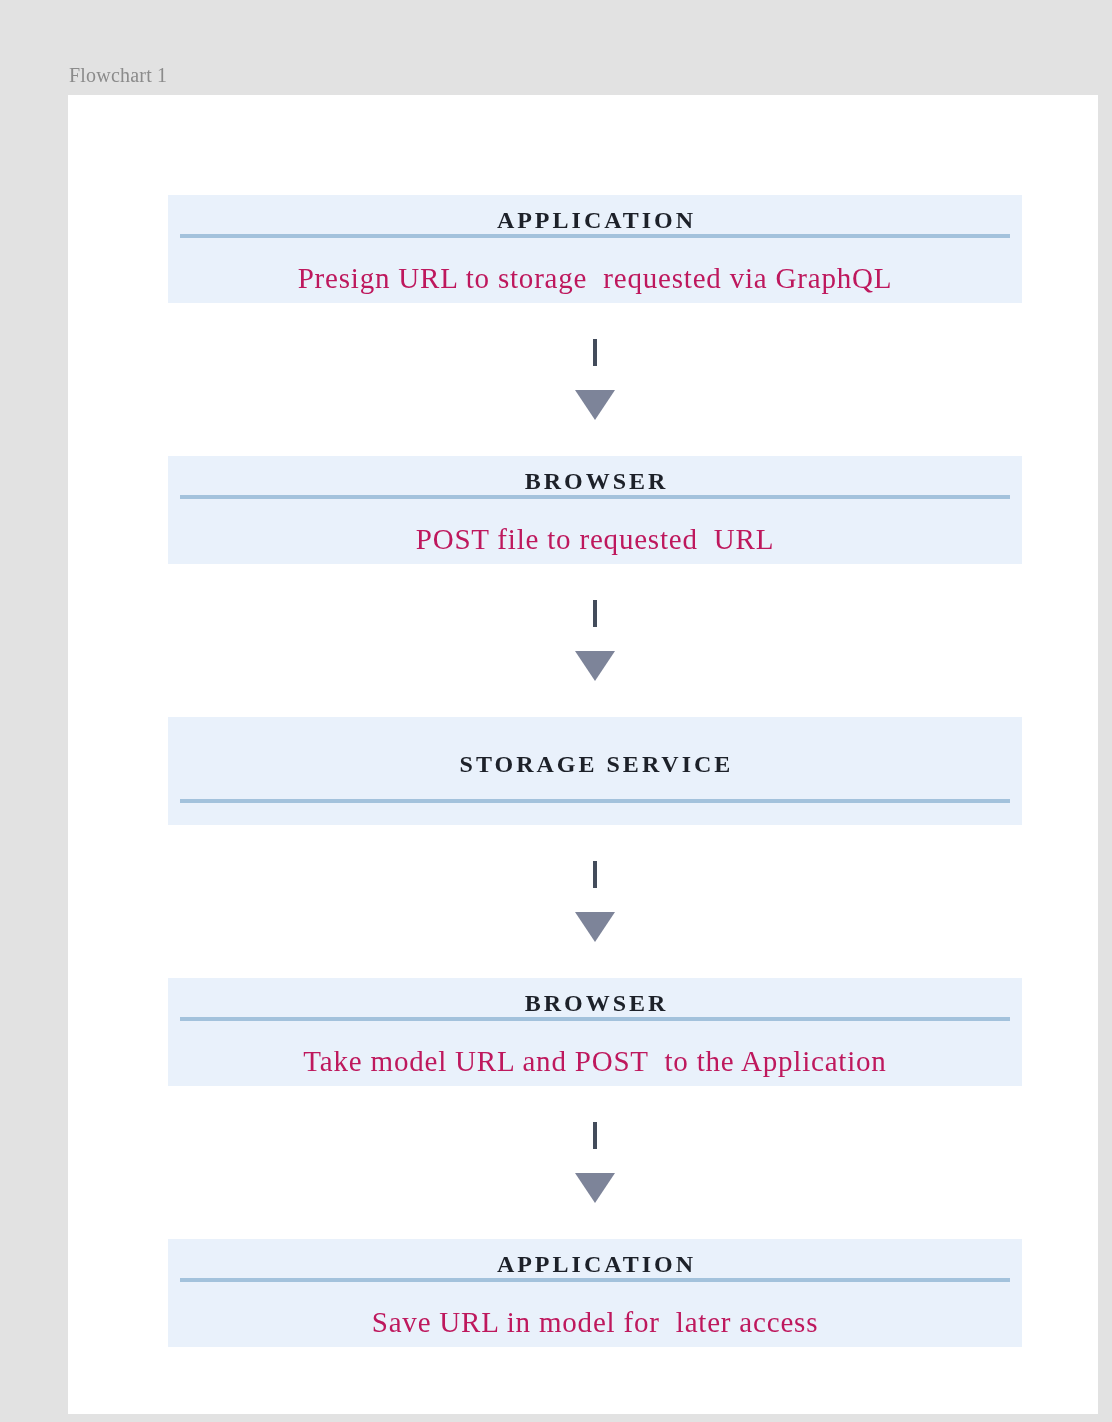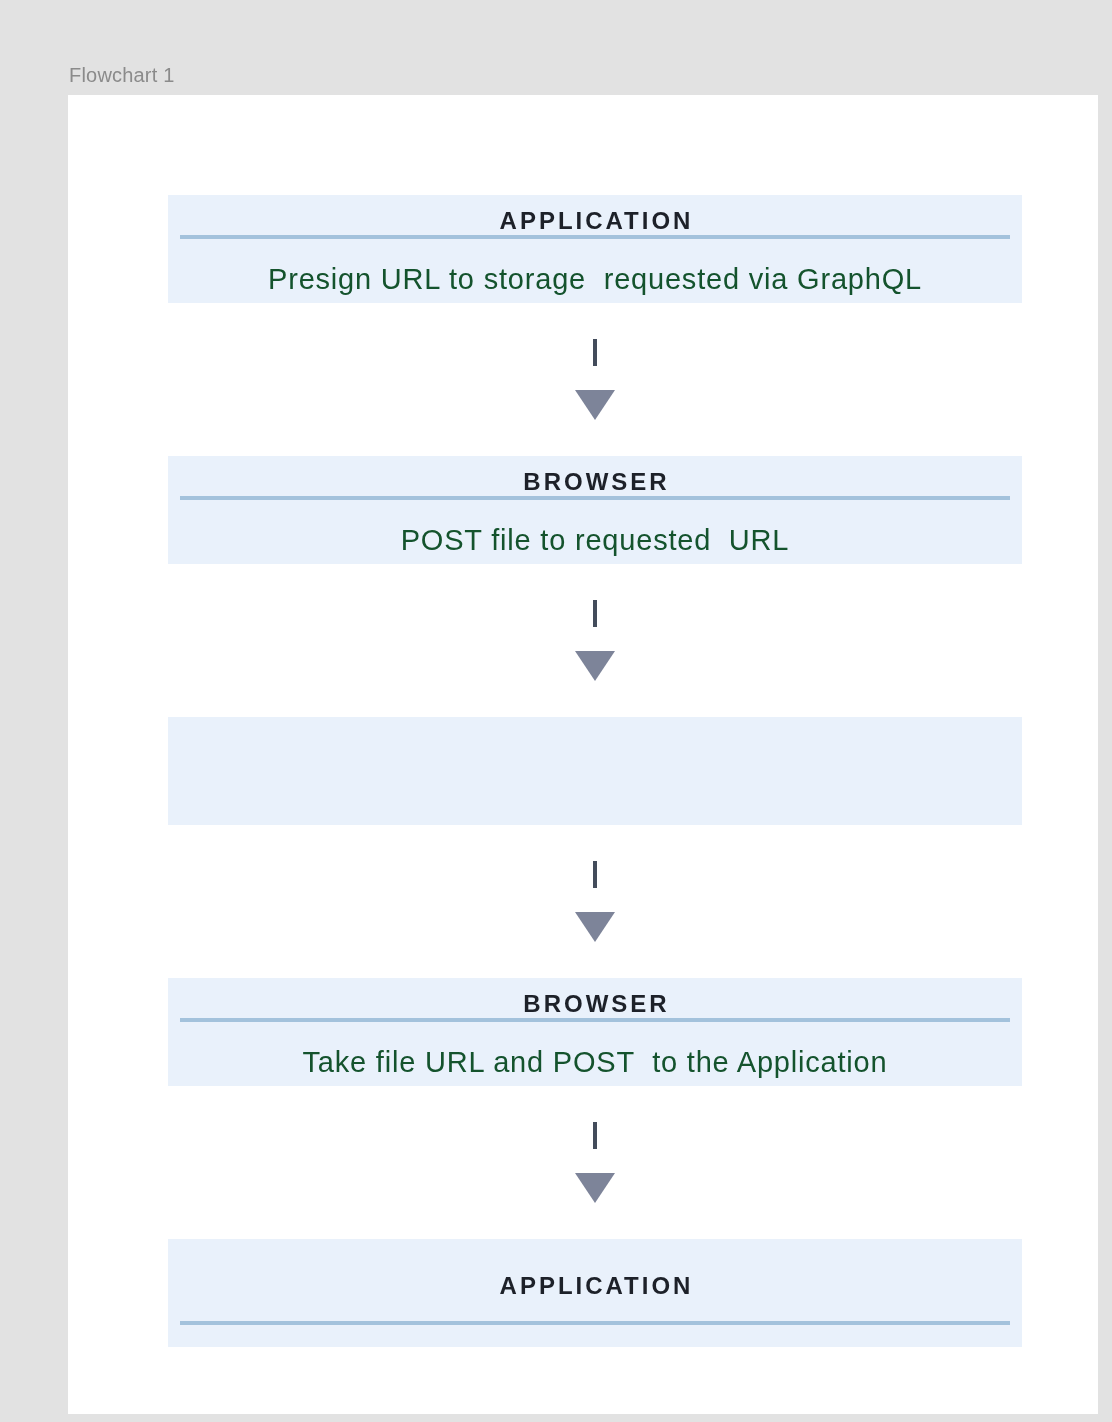--- a/index.html
+++ b/index.html
@@ -1,15 +1,15 @@
 <!DOCTYPE html>
 <html><head>
 <meta charset="utf-8">
 <style>
-  * { margin: 12px; padding: 0; box-sizing: border-box; }
+  * { margin: 12px; padding: 0; box-sizing: border-box; font-family: Liberation Serif, serif; }
   html, body {
     width: 1112px; height: 1422px;
     background: #e2e2e2;
     font-family: "Liberation Sans", sans-serif;
     position: relative;
     overflow: hidden;
   }
   .frame-label {
     position: absolute;
     left: 33px; top: 28px;
@@ -50,21 +50,21 @@
     text-indent: 3px; 
   }
   .node-body {
     flex: 1;
     display: flex;
     align-items: center;
     justify-content: center;
     font-size: 29px;
     font-weight: 300;
     letter-spacing: 0.8px;
-    color: #14532d;
+    color: #be185d;
     white-space: pre-wrap;
   }
   .arrow {
     height: 105px;
     display: flex;
     flex-direction: column;
     align-items: center;
   }
   .arrow-stem {
     width: 4px;
@@ -100,35 +100,37 @@
       <div class="node-header">BROWSER</div>
       <div class="node-body">POST file to requested  URL</div>
     </div>
 
     <div class="arrow">
       <div class="arrow-stem"></div>
       <div class="arrow-head"></div>
     </div>
 
     <div class="node">
+      <div class="node-header">STORAGE SERVICE</div>
     </div>
 
     <div class="arrow">
       <div class="arrow-stem"></div>
       <div class="arrow-head"></div>
     </div>
 
     <div class="node">
       <div class="node-header">BROWSER</div>
-      <div class="node-body">Take file URL and POST  to the Application</div>
+      <div class="node-body">Take model URL and POST  to the Application</div>
     </div>
 
     <div class="arrow">
       <div class="arrow-stem"></div>
       <div class="arrow-head"></div>
     </div>
 
     <div class="node">
       <div class="node-header">APPLICATION</div>
+      <div class="node-body">Save URL in model for  later access</div>
     </div>
 
   </div>
 </div>
 
 </body></html>

